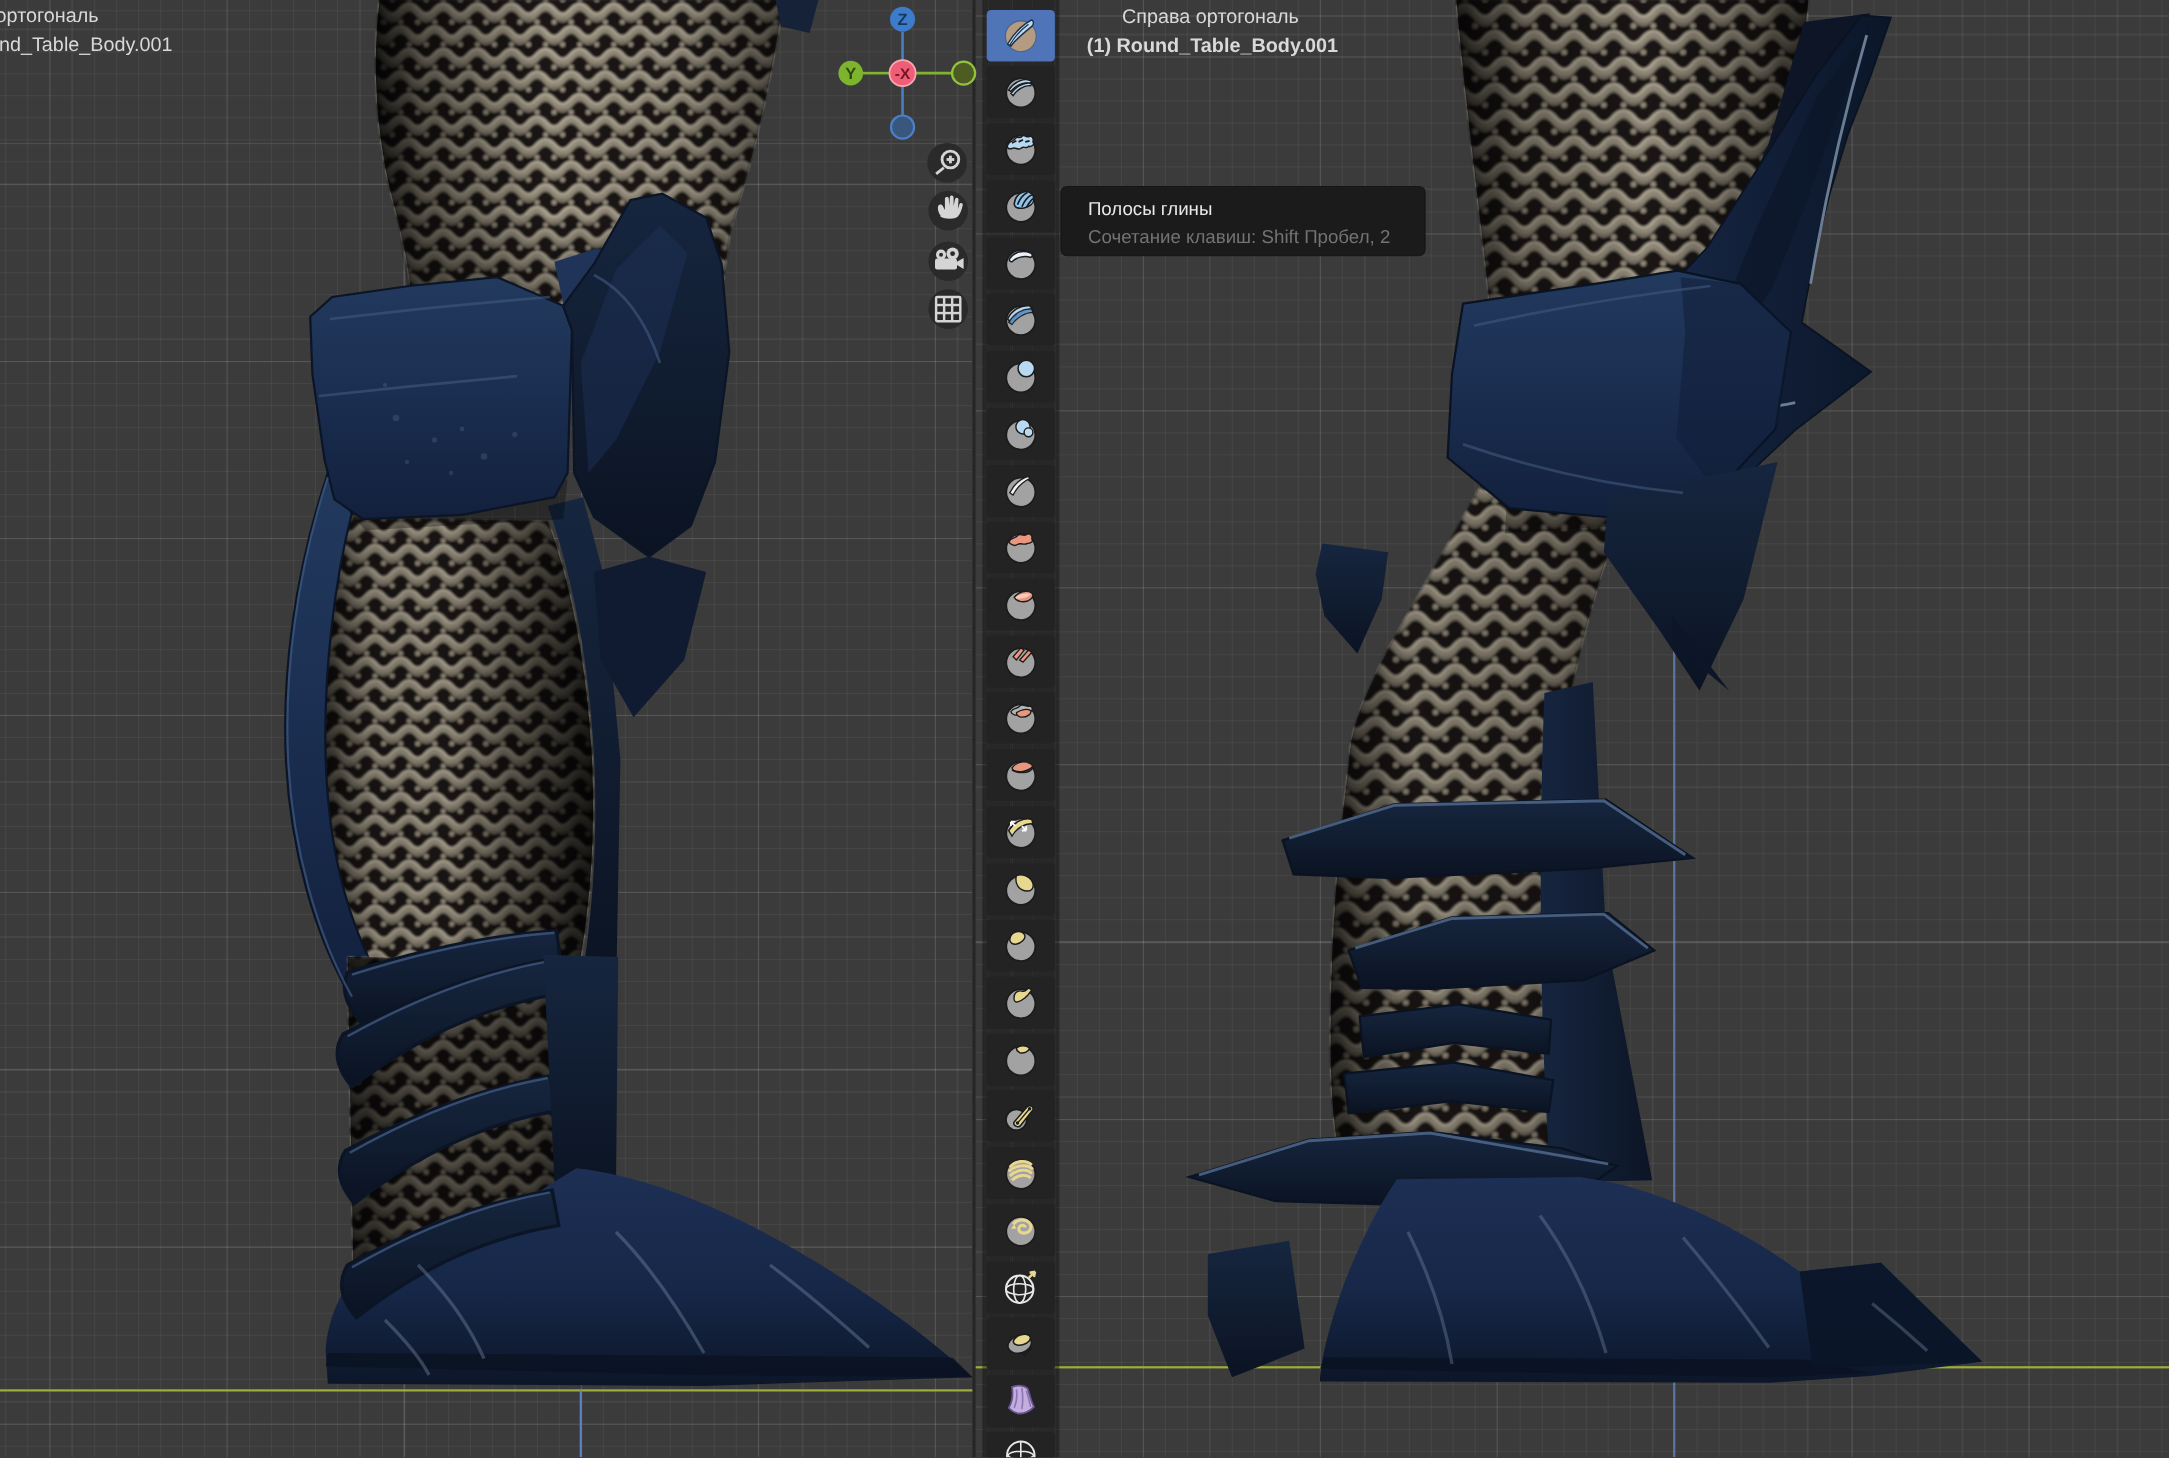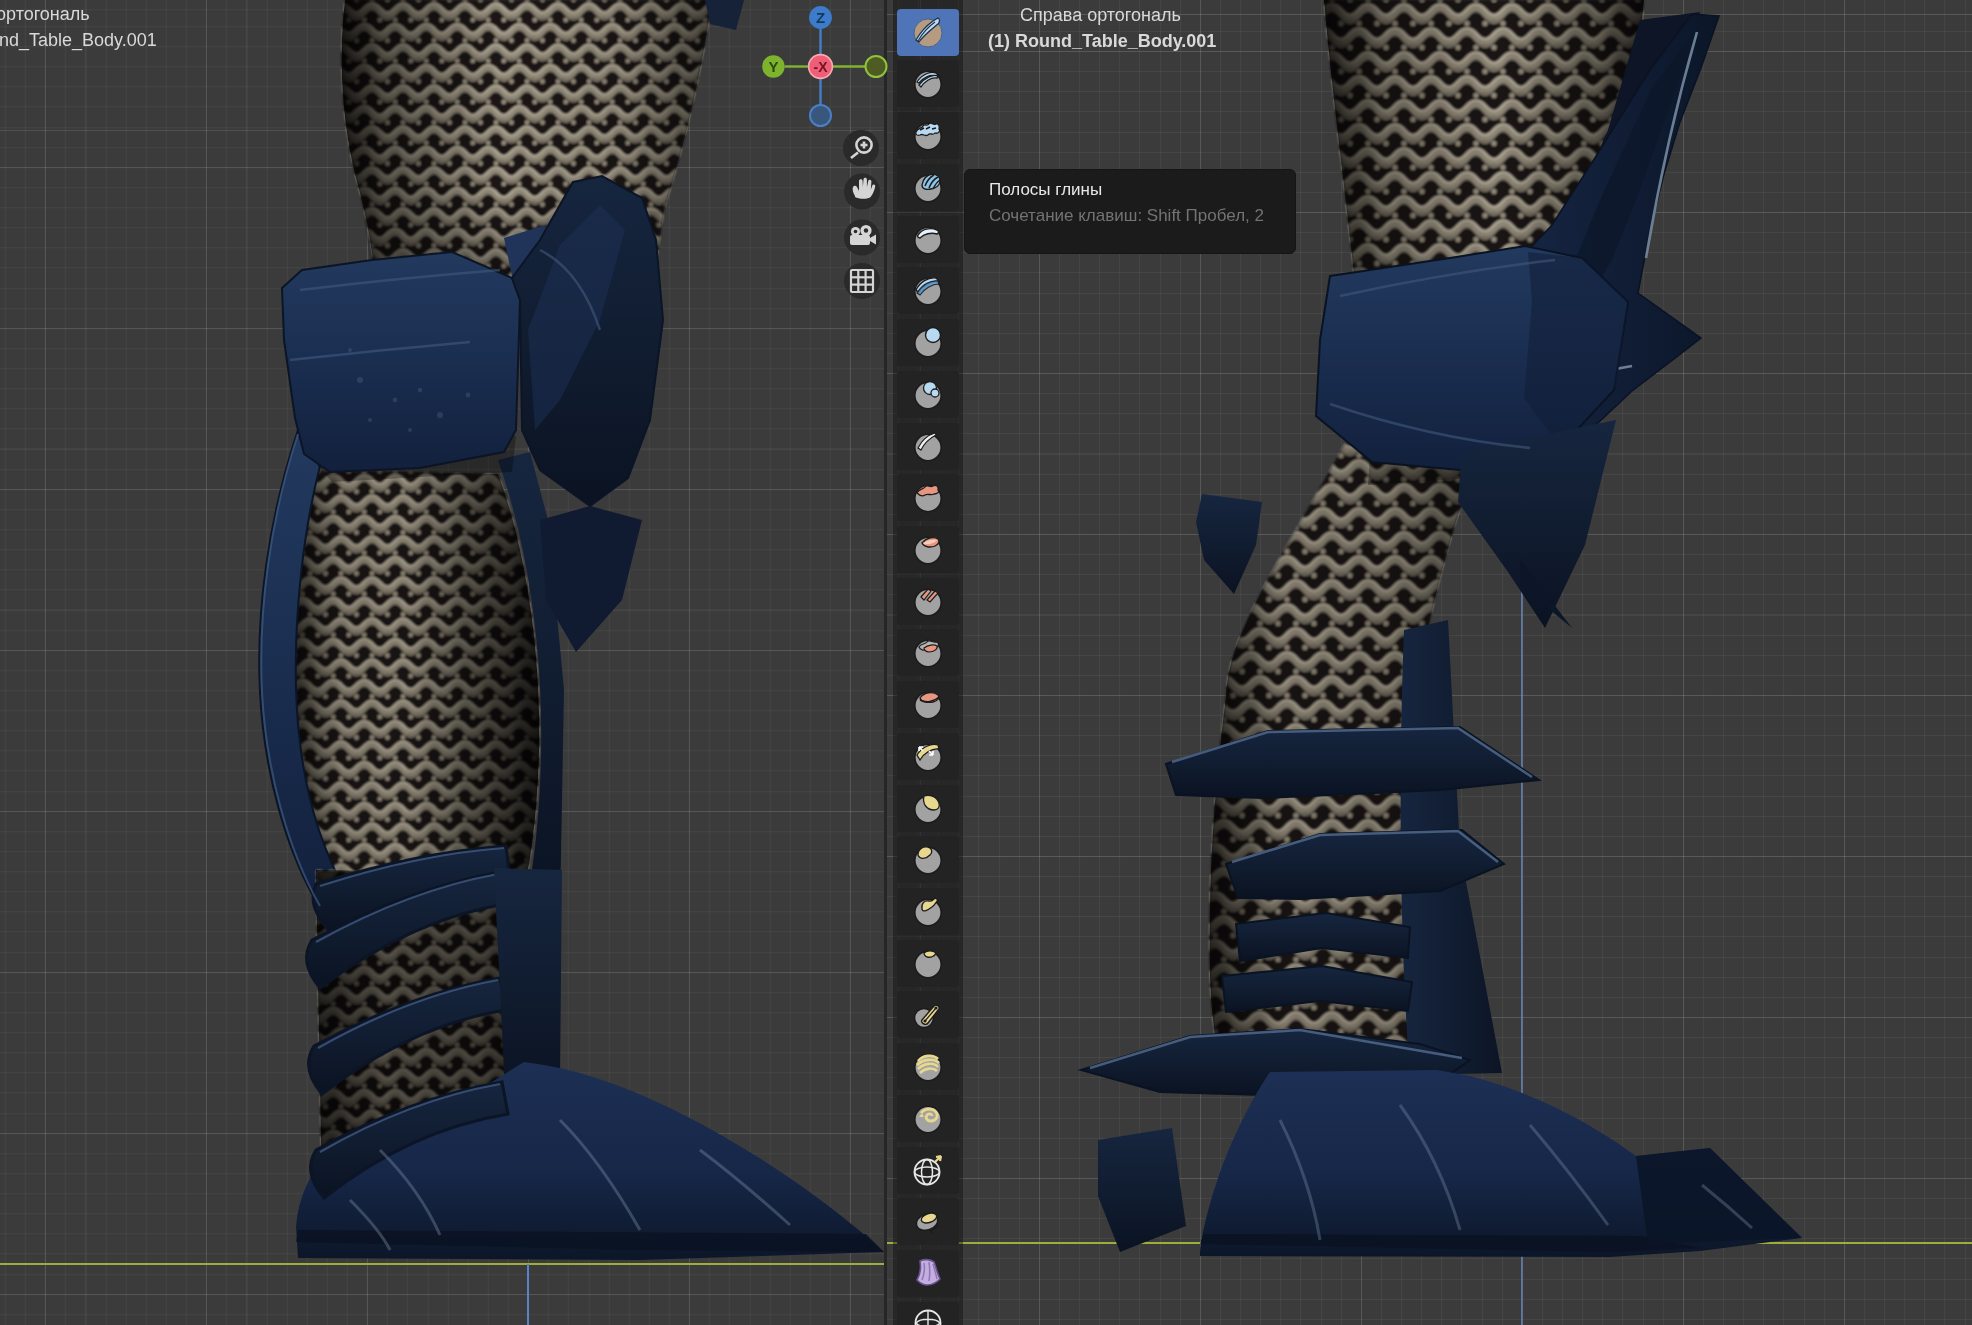--- a/index.html
+++ b/index.html
@@ -20,21 +20,21 @@
 repeating-linear-gradient(90deg, rgba(255,255,255,.10) 0 1px, transparent 1px 161px),
 repeating-linear-gradient(0deg, rgba(255,255,255,.10) 0 1px, transparent 1px 161px),
 repeating-linear-gradient(90deg, rgba(255,255,255,.05) 0 1px, transparent 1px 20.125px),
 repeating-linear-gradient(0deg, rgba(255,255,255,.05) 0 1px, transparent 1px 20.125px);
 background-position:152px 0,0 15px,11.125px 0,0 15px;}
 #scene{position:absolute;left:0;top:0;}
 #toolcol{position:absolute;left:893px;top:0;width:70px;height:1325px;background:rgba(13,13,13,.42);}
 .tb{position:absolute;left:897px;width:62px;height:47px;background:#232323;border-radius:3px;}
 .tb.sel{background:#4f74b8;border-radius:4px;}
 .tb svg{position:absolute;left:13px;top:5px;}
-#tooltip{position:absolute;left:964px;top:169px;width:332px;height:85px;background:#1b1b1b;border:1px solid #151515;border-radius:6px;box-sizing:border-box;}
+#tooltip{position:absolute;left:964px;top:169px;width:332px;height:64px;background:#1b1b1b;border:1px solid #151515;border-radius:6px;box-sizing:border-box;}
 #tooltip .t1{position:absolute;left:24px;top:10px;font-size:17px;color:#e8e8e8;}
 #tooltip .t2{position:absolute;left:24px;top:36px;font-size:17px;color:#737373;}
 .hdr{position:absolute;font-size:18px;color:#d9d9d9;white-space:pre;}
 </style>
 </head>
 <body>
 <div id="app">
 <div class="vp" id="vpL"></div>
 <div id="vpborder"></div>
 <div class="vp" id="vpR"></div>

